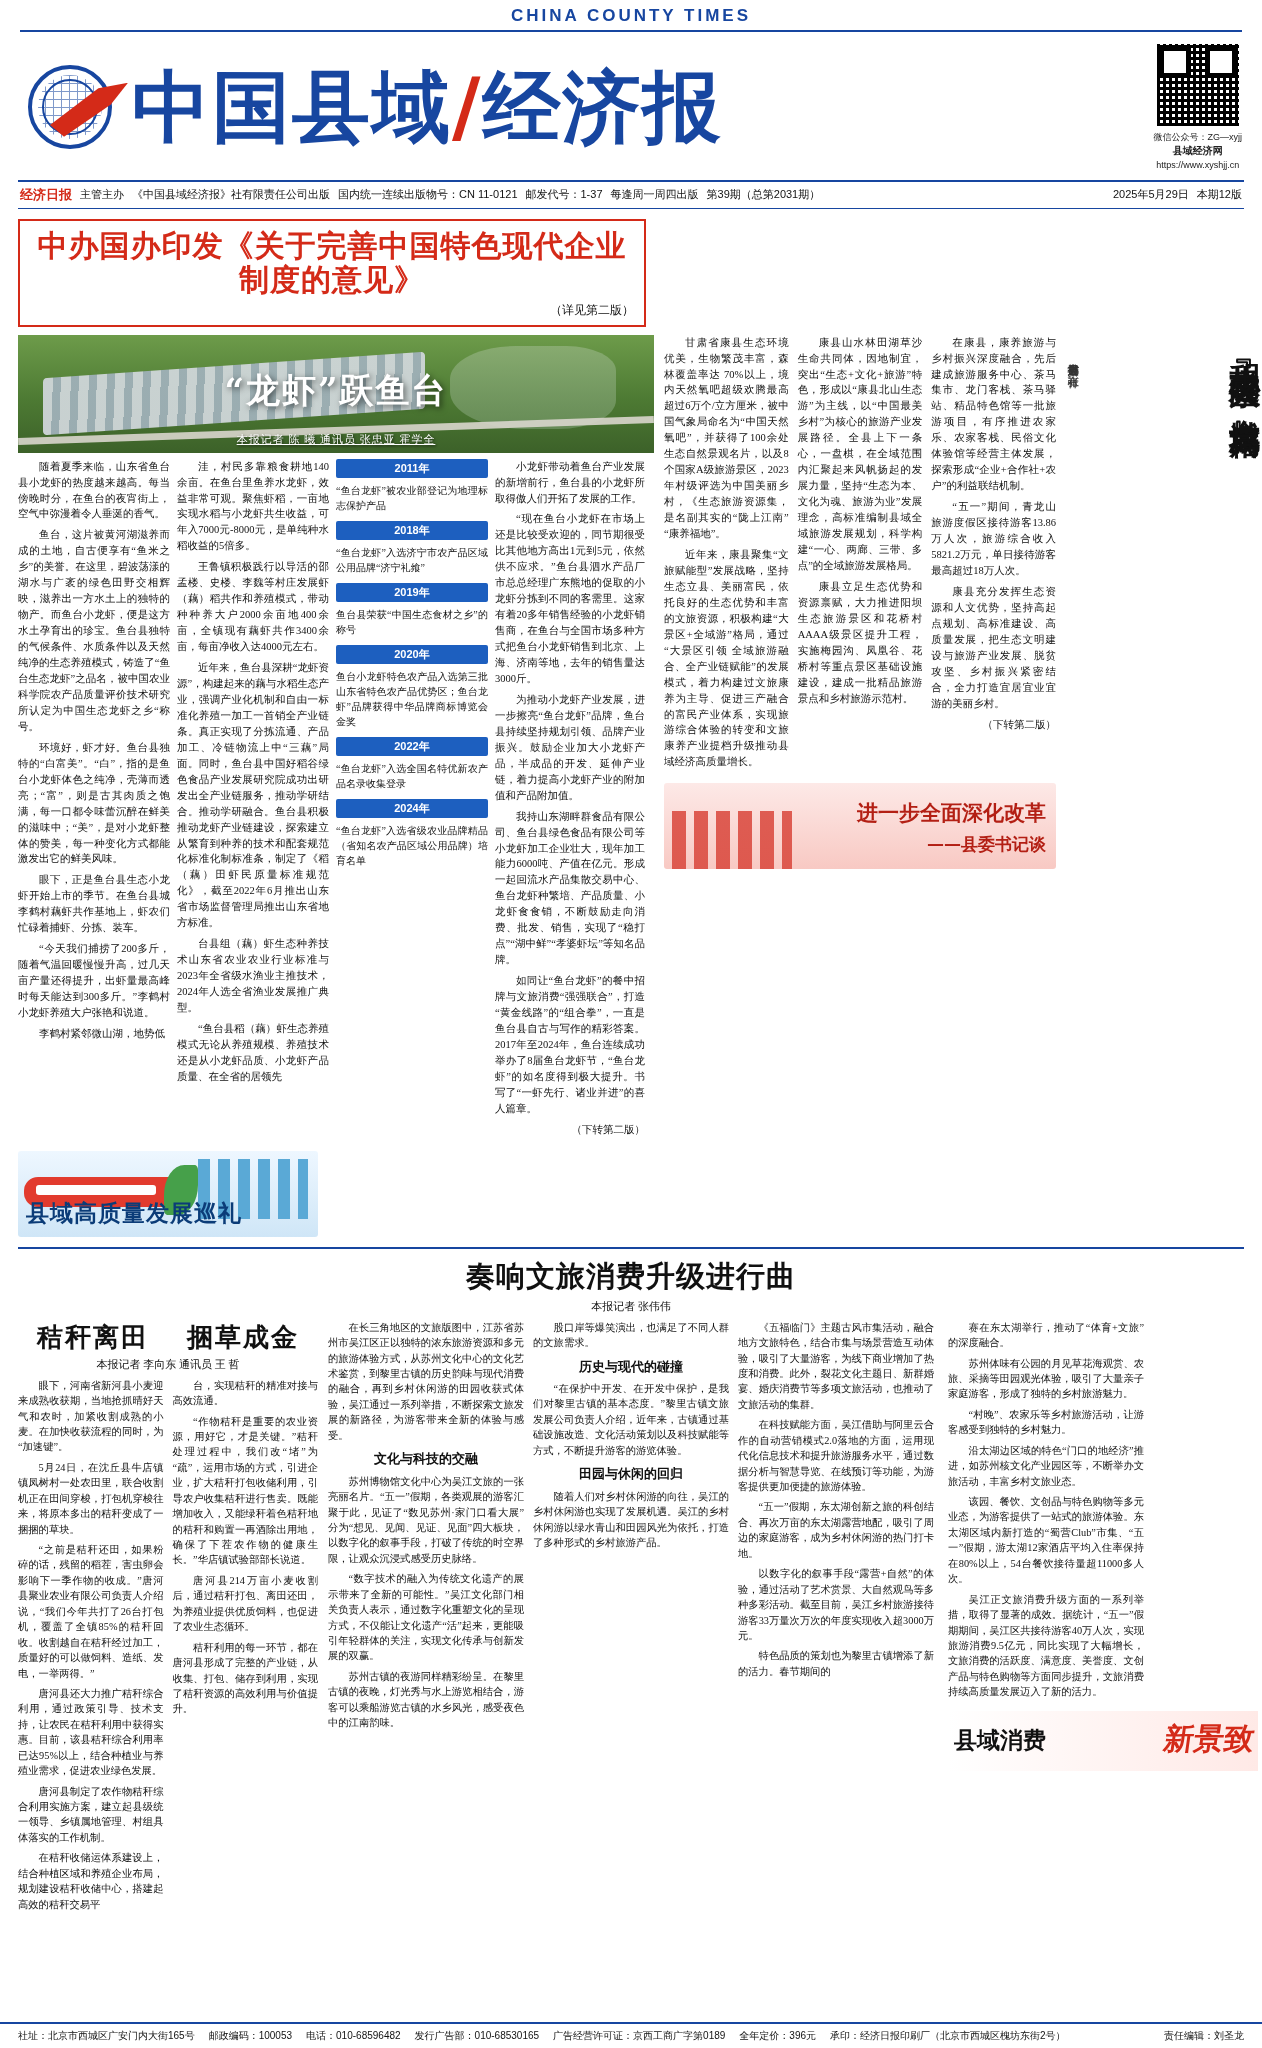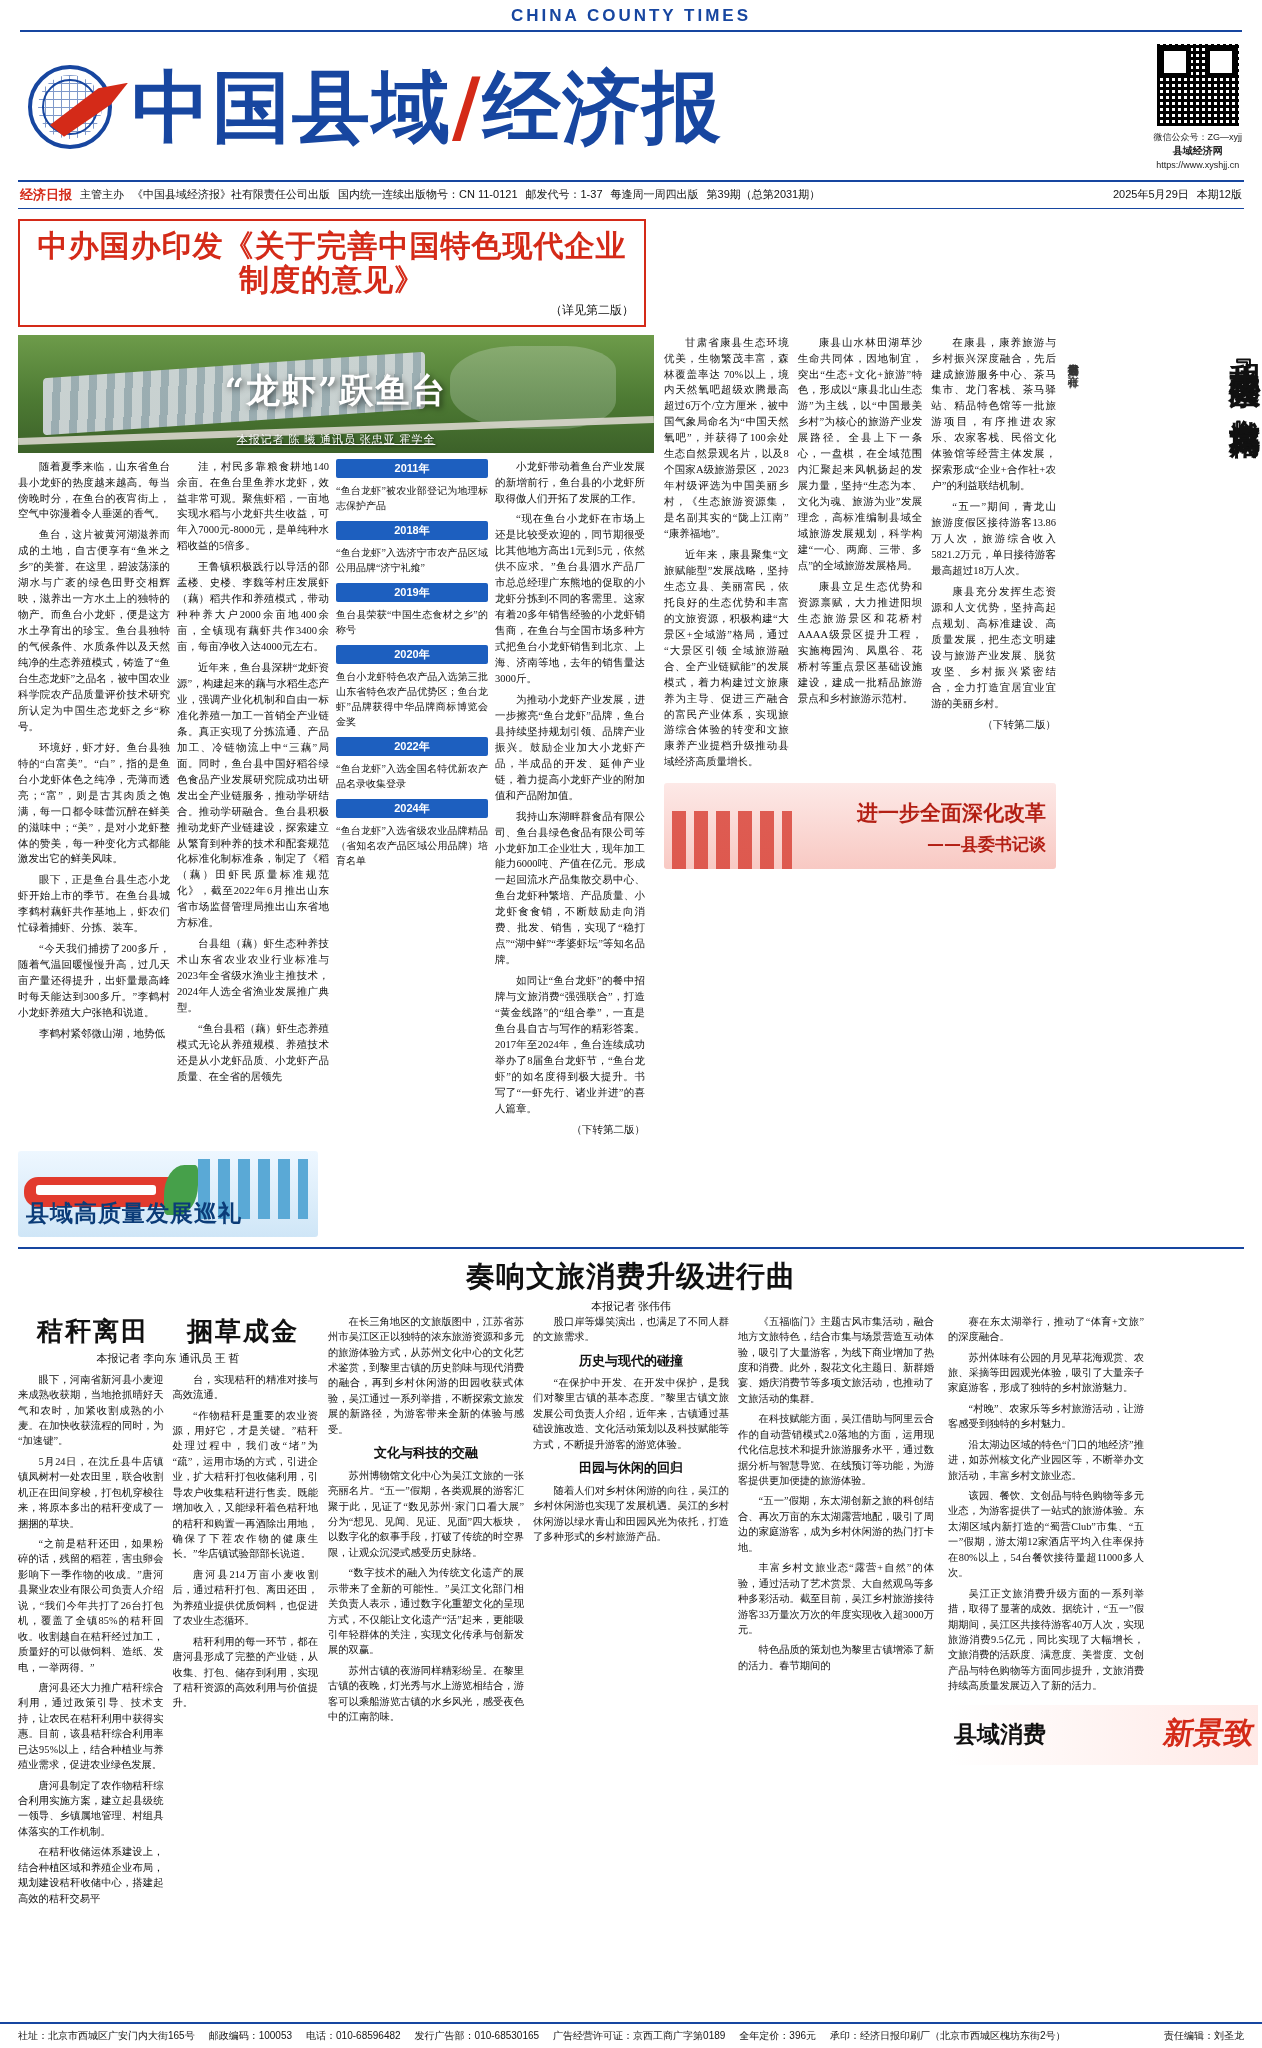--- a/index.html
+++ b/index.html
@@ -217,21 +217,21 @@
     opacity:.85;
   }
 
   
   .hr-blue { border-top:2px solid #1746a0; margin:10px 4px 8px 4px; }
 
   .sec2-title{
     text-align:center; font-family:"DejaVu Serif",serif; font-weight:bold;
     font-size:29px; letter-spacing:1px; margin:2px 0 2px 0;
   }
-  .sec2-by{ text-align:center; font-size:11px; }
+  .sec2-by{ text-align:center; font-size:11px; margin-bottom:6px; }
 
   .bottom { display:flex; margin:0 4px; gap:10px; }
   .b-left { width:300px; flex:0 0 auto; }
   .b-mid  { width:610px; flex:0 0 auto; }
   .b-right{ width:310px; flex:0 0 auto; }
 
   .dual-title{
     display:flex; justify-content:space-around; font-family:"DejaVu Serif",serif;
     font-weight:bold; font-size:26px; letter-spacing:2px; margin-bottom:2px;
   }
@@ -448,21 +448,21 @@
           <p>股口岸等爆笑演出，也满足了不同人群的文旅需求。</p>
           <div class="sub-h">历史与现代的碰撞</div>
           <p>“在保护中开发、在开发中保护，是我们对黎里古镇的基本态度。”黎里古镇文旅发展公司负责人介绍，近年来，古镇通过基础设施改造、文化活动策划以及科技赋能等方式，不断提升游客的游览体验。</p>
           <div class="sub-h">田园与休闲的回归</div>
           <p>随着人们对乡村休闲游的向往，吴江的乡村休闲游也实现了发展机遇。吴江的乡村休闲游以绿水青山和田园风光为依托，打造了多种形式的乡村旅游产品。</p>
         </div>
         <div class="bcol" style="width:196px">
           <p>《五福临门》主题古风市集活动，融合地方文旅特色，结合市集与场景营造互动体验，吸引了大量游客，为线下商业增加了热度和消费。此外，裂花文化主题日、新群婚宴、婚庆消费节等多项文旅活动，也推动了文旅活动的集群。</p>
           <p>在科技赋能方面，吴江借助与阿里云合作的自动营销模式2.0落地的方面，运用现代化信息技术和提升旅游服务水平，通过数据分析与智慧导览、在线预订等功能，为游客提供更加便捷的旅游体验。</p>
           <p>“五一”假期，东太湖创新之旅的科创结合、再次万亩的东太湖露营地配，吸引了周边的家庭游客，成为乡村休闲游的热门打卡地。</p>
-          <p>丰富乡村文旅业态“露营+自然”的体验，通过活动了艺术赏景、大自然观鸟等多种多彩活动。截至目前，吴江乡村旅游接待游客33万量次万次的年度实现收入超3000万元。</p>
+          <p>以数字化的叙事手段“露营+自然”的体验，通过活动了艺术赏景、大自然观鸟等多种多彩活动。截至目前，吴江乡村旅游接待游客33万量次万次的年度实现收入超3000万元。</p>
           <p>特色品质的策划也为黎里古镇增添了新的活力。春节期间的</p>
         </div>
       </div>
     </div>
 
     <div class="b-right">
       <div class="bcols">
         <div class="bcol" style="width:196px">
           <p>赛在东太湖举行，推动了“体育+文旅”的深度融合。</p>
           <p>苏州体味有公园的月见草花海观赏、农旅、采摘等田园观光体验，吸引了大量亲子家庭游客，形成了独特的乡村旅游魅力。</p>

